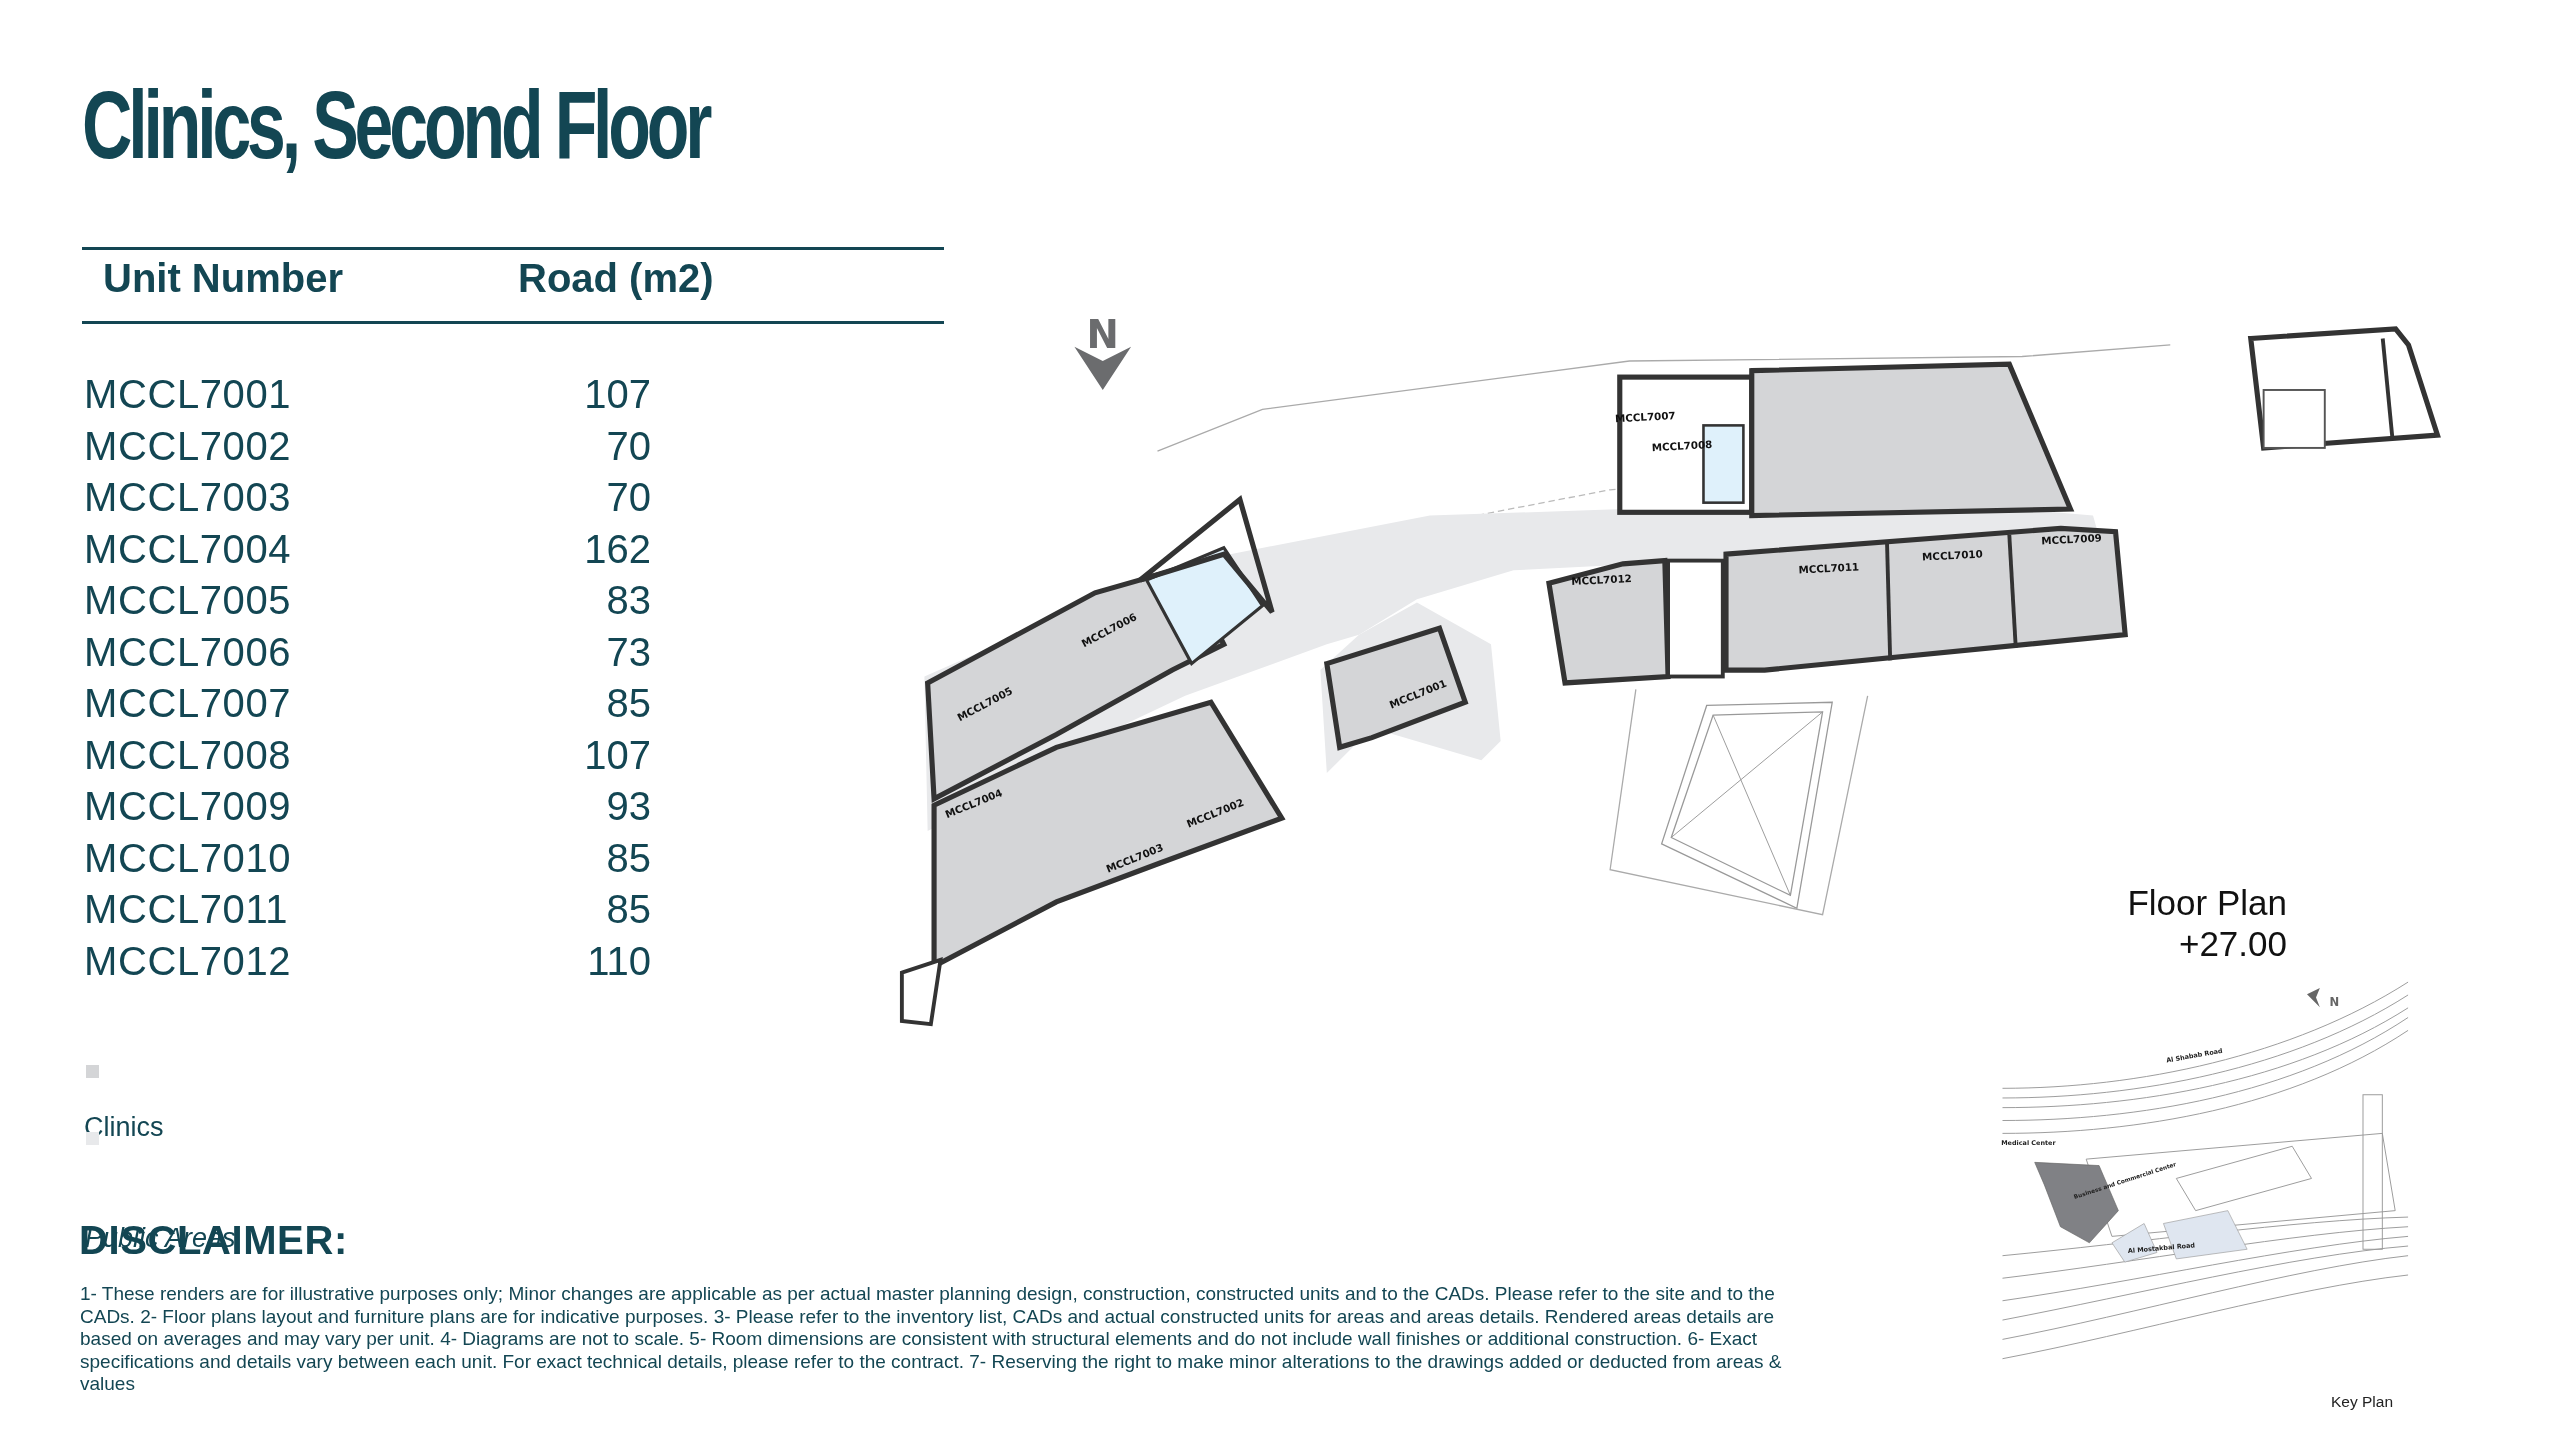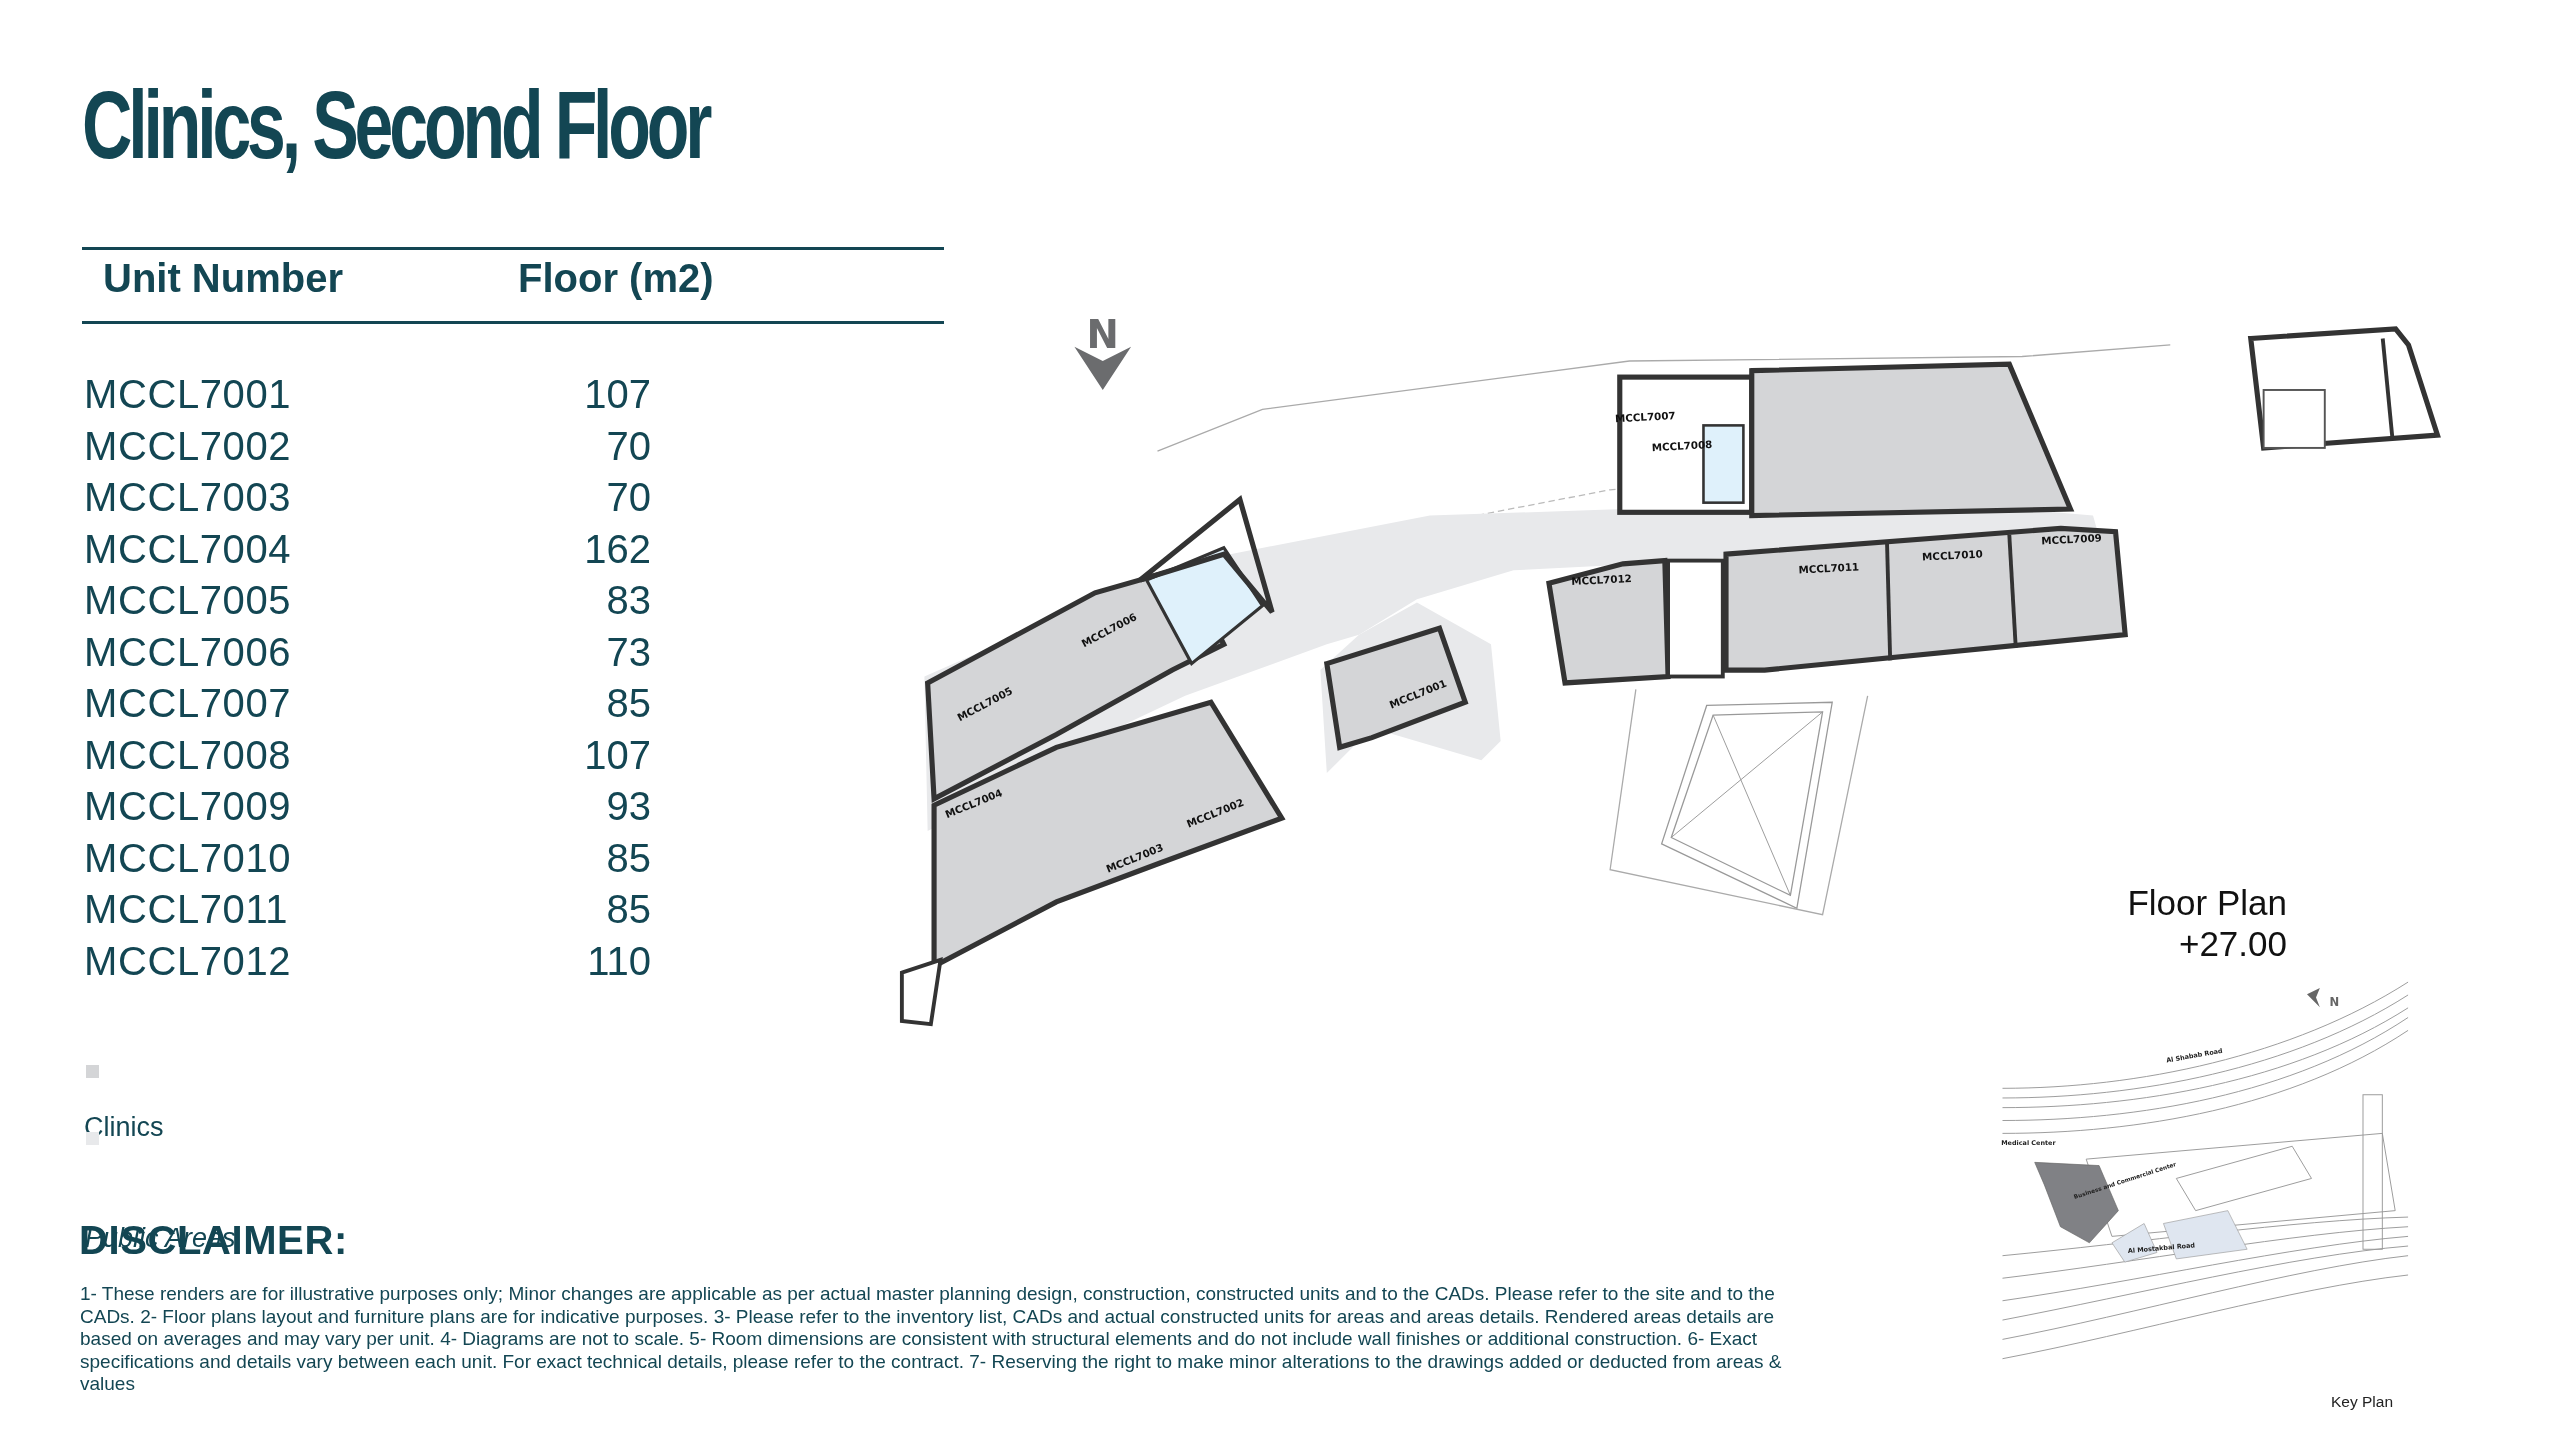--- a/index.html
+++ b/index.html
@@ -29,21 +29,21 @@
 
   svg text { font-family:"DejaVu Sans", sans-serif; }
 </style>
 </head>
 <body>
 
 <div class="abs title">Clinics, Second Floor</div>
 
 <div class="abs rule" style="top:247px;"></div>
 <div class="abs thead" style="left:83px;">Unit Number</div>
-<div class="abs thead" style="left:498px;">Floor (m2)</div>
+<div class="abs thead" style="left:498px;">Road (m2)</div>
 <div class="abs rule" style="top:321px;"></div>
 
 <div class="abs" style="left:0;top:368px;">
   <div class="unit-row abs" style="top:0px;">
       <span class="u">MCCL7001</span>
       <span class="a">107</span>
     </div>
   <div class="unit-row abs" style="top:52px;">
       <span class="u">MCCL7002</span>
       <span class="a">70</span>

